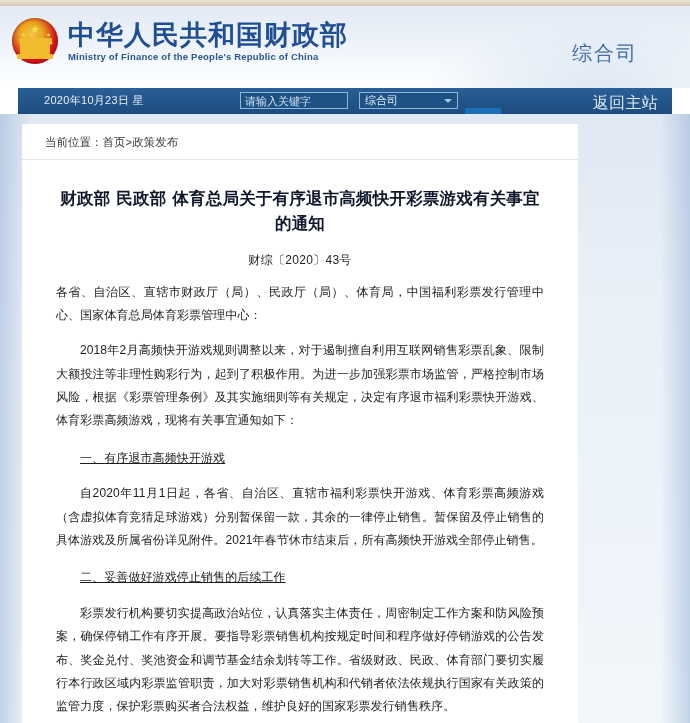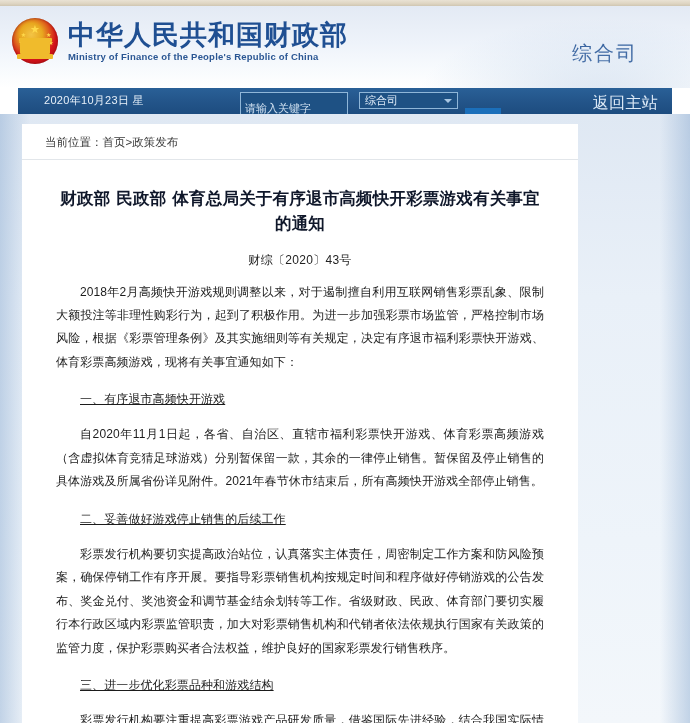--- a/index.html
+++ b/index.html
@@ -146,21 +146,21 @@
     font-size: 11px;
     color: #24548a;
     white-space: nowrap;
     letter-spacing: .3px;
   }
   .search-input {
     position: absolute;
     left: 222px;
     top: 4px;
     width: 108px;
-    height: 32px;
+    height: 17px;
     border: 1px solid #8fb6d8;
     background: #1e5184;
     color: #cfe0f0;
     font-size: 11px;
     padding: 0 4px;
     box-sizing: border-box;
     outline: none;
     font-family: "Liberation Sans", sans-serif;
   }
   .search-input::placeholder { color: #cfe0f0; opacity: 1; }
@@ -323,20 +323,21 @@
   <div class="nav-date-2">期五</div>
 
   <div class="content-panel">
 
     <div class="breadcrumb">当前位置：首页&gt;政策发布</div>
 
     <div class="doc">
       <h1 class="doc-title">财政部 民政部 体育总局关于有序退市高频快开彩票游戏有关事宜的通知</h1>
       <div class="doc-number">财综〔2020〕43号</div>
 
+      <p class="doc-p">各省、自治区、直辖市财政厅（局）、民政厅（局）、体育局，中国福利彩票发行管理中心、国家体育总局体育彩票管理中心：</p>
       <p class="doc-p indent">2018年2月高频快开游戏规则调整以来，对于遏制擅自利用互联网销售彩票乱象、限制大额投注等非理性购彩行为，起到了积极作用。为进一步加强彩票市场监管，严格控制市场风险，根据《彩票管理条例》及其实施细则等有关规定，决定有序退市福利彩票快开游戏、体育彩票高频游戏，现将有关事宜通知如下：</p>
 
       <p class="doc-p heading">一、有序退市高频快开游戏</p>
       <p class="doc-p indent">自2020年11月1日起，各省、自治区、直辖市福利彩票快开游戏、体育彩票高频游戏（含虚拟体育竞猜足球游戏）分别暂保留一款，其余的一律停止销售。暂保留及停止销售的具体游戏及所属省份详见附件。2021年春节休市结束后，所有高频快开游戏全部停止销售。</p>
 
       <p class="doc-p heading">二、妥善做好游戏停止销售的后续工作</p>
       <p class="doc-p indent">彩票发行机构要切实提高政治站位，认真落实主体责任，周密制定工作方案和防风险预案，确保停销工作有序开展。要指导彩票销售机构按规定时间和程序做好停销游戏的公告发布、奖金兑付、奖池资金和调节基金结余划转等工作。省级财政、民政、体育部门要切实履行本行政区域内彩票监管职责，加大对彩票销售机构和代销者依法依规执行国家有关政策的监管力度，保护彩票购买者合法权益，维护良好的国家彩票发行销售秩序。</p>
 
       <p class="doc-p heading">三、进一步优化彩票品种和游戏结构</p>
       <p class="doc-p indent">彩票发行机构要注重提高彩票游戏产品研发质量，借鉴国际先进经验，结合我国实际情况，统筹做好游戏产品的总体规划与合理布局。要深入调研论证彩票游戏规则涉及的各类问题，严格控制相关风险，有效平衡游戏的娱乐性和博弈性，适时推出刺激性小、沉迷性低、娱乐性强的游戏，彰显国家彩票公益属性和社会责任，保持彩票市场安全稳健运行，促进国家彩票事业平稳健康发展。</p>

